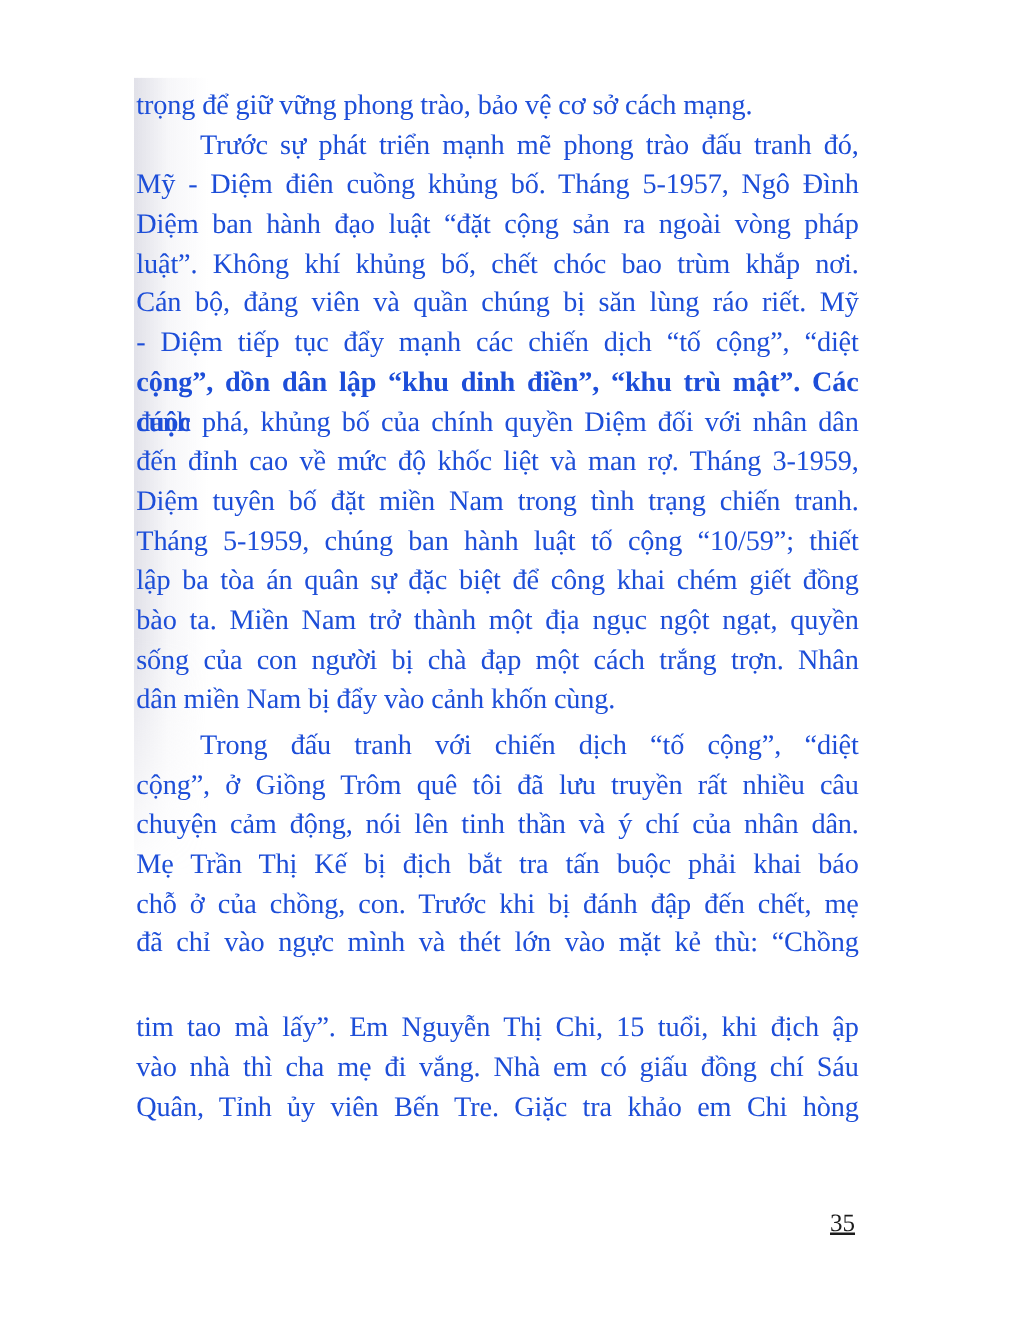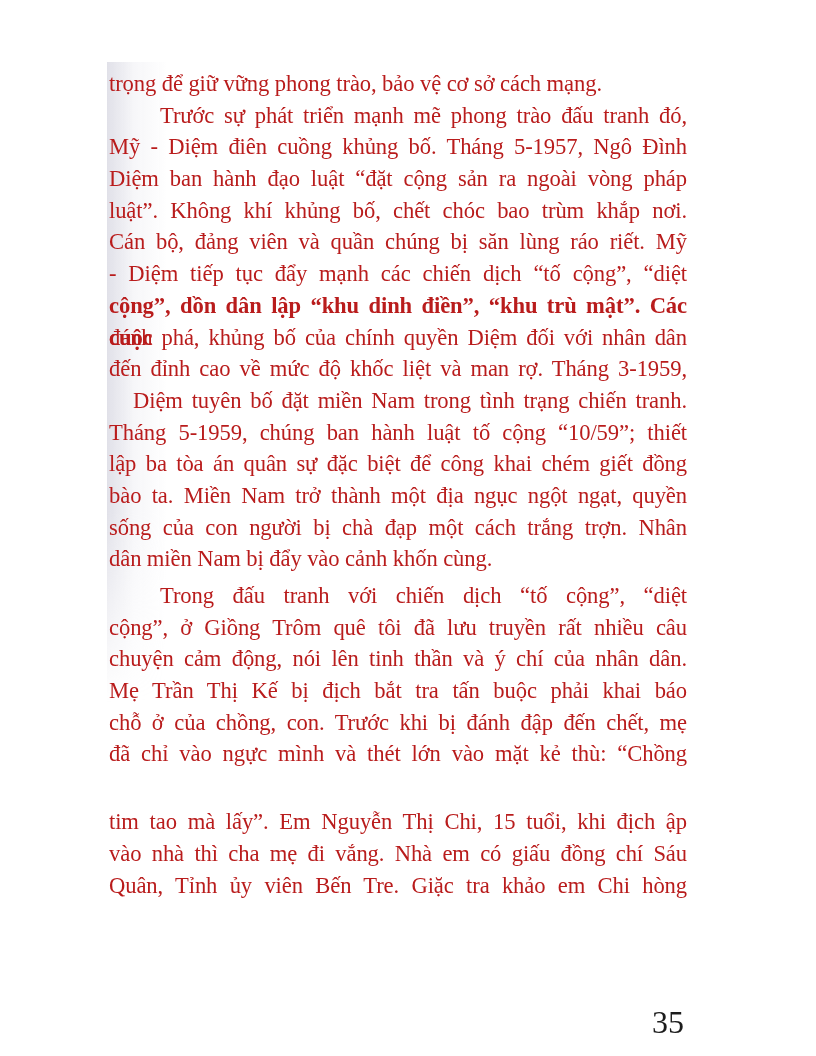--- a/index.html
+++ b/index.html
@@ -31,21 +31,21 @@
       pointer-events: none;
     }
     .text-block {
       position: absolute;
       left: 109px;
       top: 68px;
       width: 578px;
       font-family: "Liberation Serif", "DejaVu Serif", serif;
       font-size: 22.6px;
       line-height: 31.7px;
-      color: #b91c1c;
+      color: #1d4ed8;
       text-align: justify;
       letter-spacing: -0.1px;
     }
     .para {
       margin: 0;
       padding: 0;
       text-align: justify;
     }
     .line {
       display: block;
@@ -58,24 +58,25 @@
     .line.last {
       text-align-last: left;
     }
     .line.indent {
       padding-left: 51px;
     }
     .para-gap-sm { height: 5px; }
     .page-number {
       position: absolute;
       right: 132px;
-      top: 1004px;
+      top: 968px;
       font-family: "Liberation Serif", "DejaVu Serif", serif;
-      font-size: 32px;
+      font-size: 20px;
       color: #1c1c1c;
+      text-decoration: underline;
     }
   </style>
 </head>
 <body>
 
 <div class="page">
   <div class="scan-shade"></div>
 
   <div class="text-block">
 
@@ -86,21 +87,21 @@
     <div class="para">
       <span class="line indent" style="white-space: normal;">Trước sự phát triển mạnh mẽ phong trào đấu tranh đó,</span>
       <span class="line" style="white-space: normal;">Mỹ - Diệm điên cuồng khủng bố. Tháng 5-1957, Ngô Đình</span>
       <span class="line" style="white-space: normal;">Diệm ban hành đạo luật “đặt cộng sản ra ngoài vòng pháp</span>
       <span class="line" style="white-space: normal;">luật”. Không khí khủng bố, chết chóc bao trùm khắp nơi.</span>
       <span class="line" style="white-space: normal;">Cán bộ, đảng viên và quần chúng bị săn lùng ráo riết. Mỹ</span>
       <span class="line" style="white-space: normal;">- Diệm tiếp tục đẩy mạnh các chiến dịch “tố cộng”, “diệt</span>
       <span class="line" style="white-space: normal; font-weight: bold;">cộng”, dồn dân lập “khu dinh điền”, “khu trù mật”. Các cuộc</span>
       <span class="line" style="white-space: normal;">đánh phá, khủng bố của chính quyền Diệm đối với nhân dân</span>
       <span class="line" style="white-space: normal;">đến đỉnh cao về mức độ khốc liệt và man rợ. Tháng 3-1959,</span>
-      <span class="line" style="white-space: normal; margin-left: 24px;">Diệm tuyên bố đặt miền Nam trong tình trạng chiến tranh.</span>
+      <span class="line" style="white-space: normal;">Diệm tuyên bố đặt miền Nam trong tình trạng chiến tranh.</span>
       <span class="line" style="white-space: normal;">Tháng 5-1959, chúng ban hành luật tố cộng “10/59”; thiết</span>
       <span class="line" style="white-space: normal;">lập ba tòa án quân sự đặc biệt để công khai chém giết đồng</span>
       <span class="line" style="white-space: normal;">bào ta. Miền Nam trở thành một địa ngục ngột ngạt, quyền</span>
       <span class="line" style="white-space: normal;">sống của con người bị chà đạp một cách trắng trợn. Nhân</span>
       <span class="line last" style="white-space: normal;">dân miền Nam bị đẩy vào cảnh khốn cùng.</span>
     </div>
 
     <div class="para-gap-sm"></div>
 
     <div class="para">

